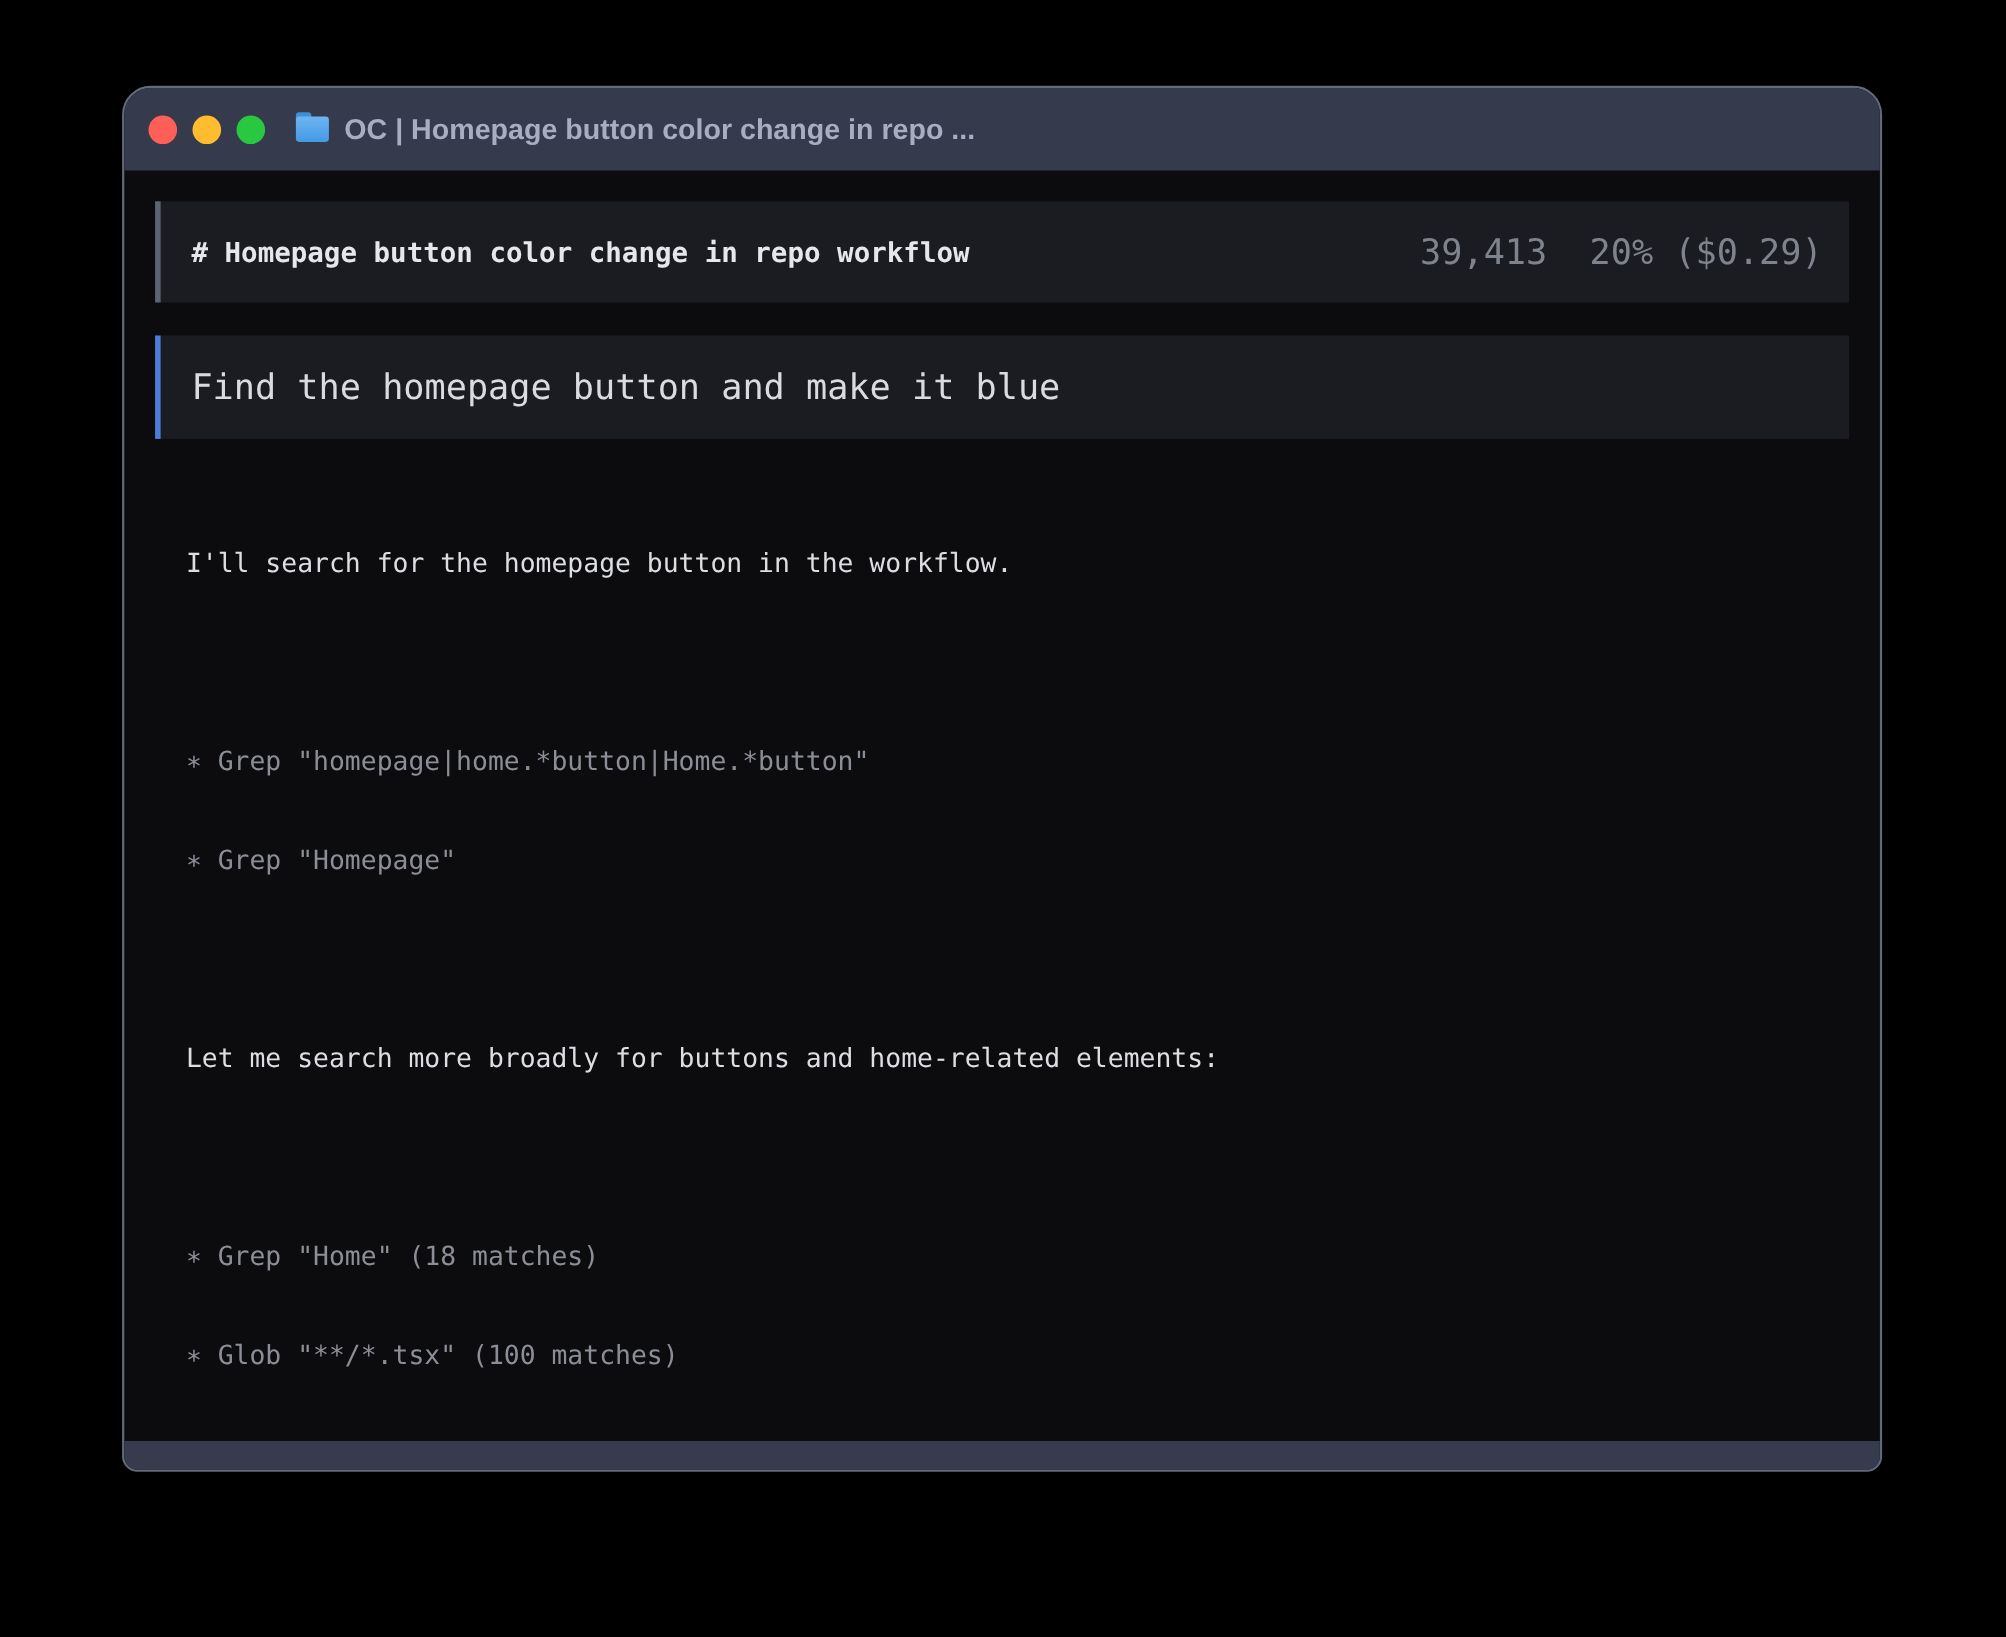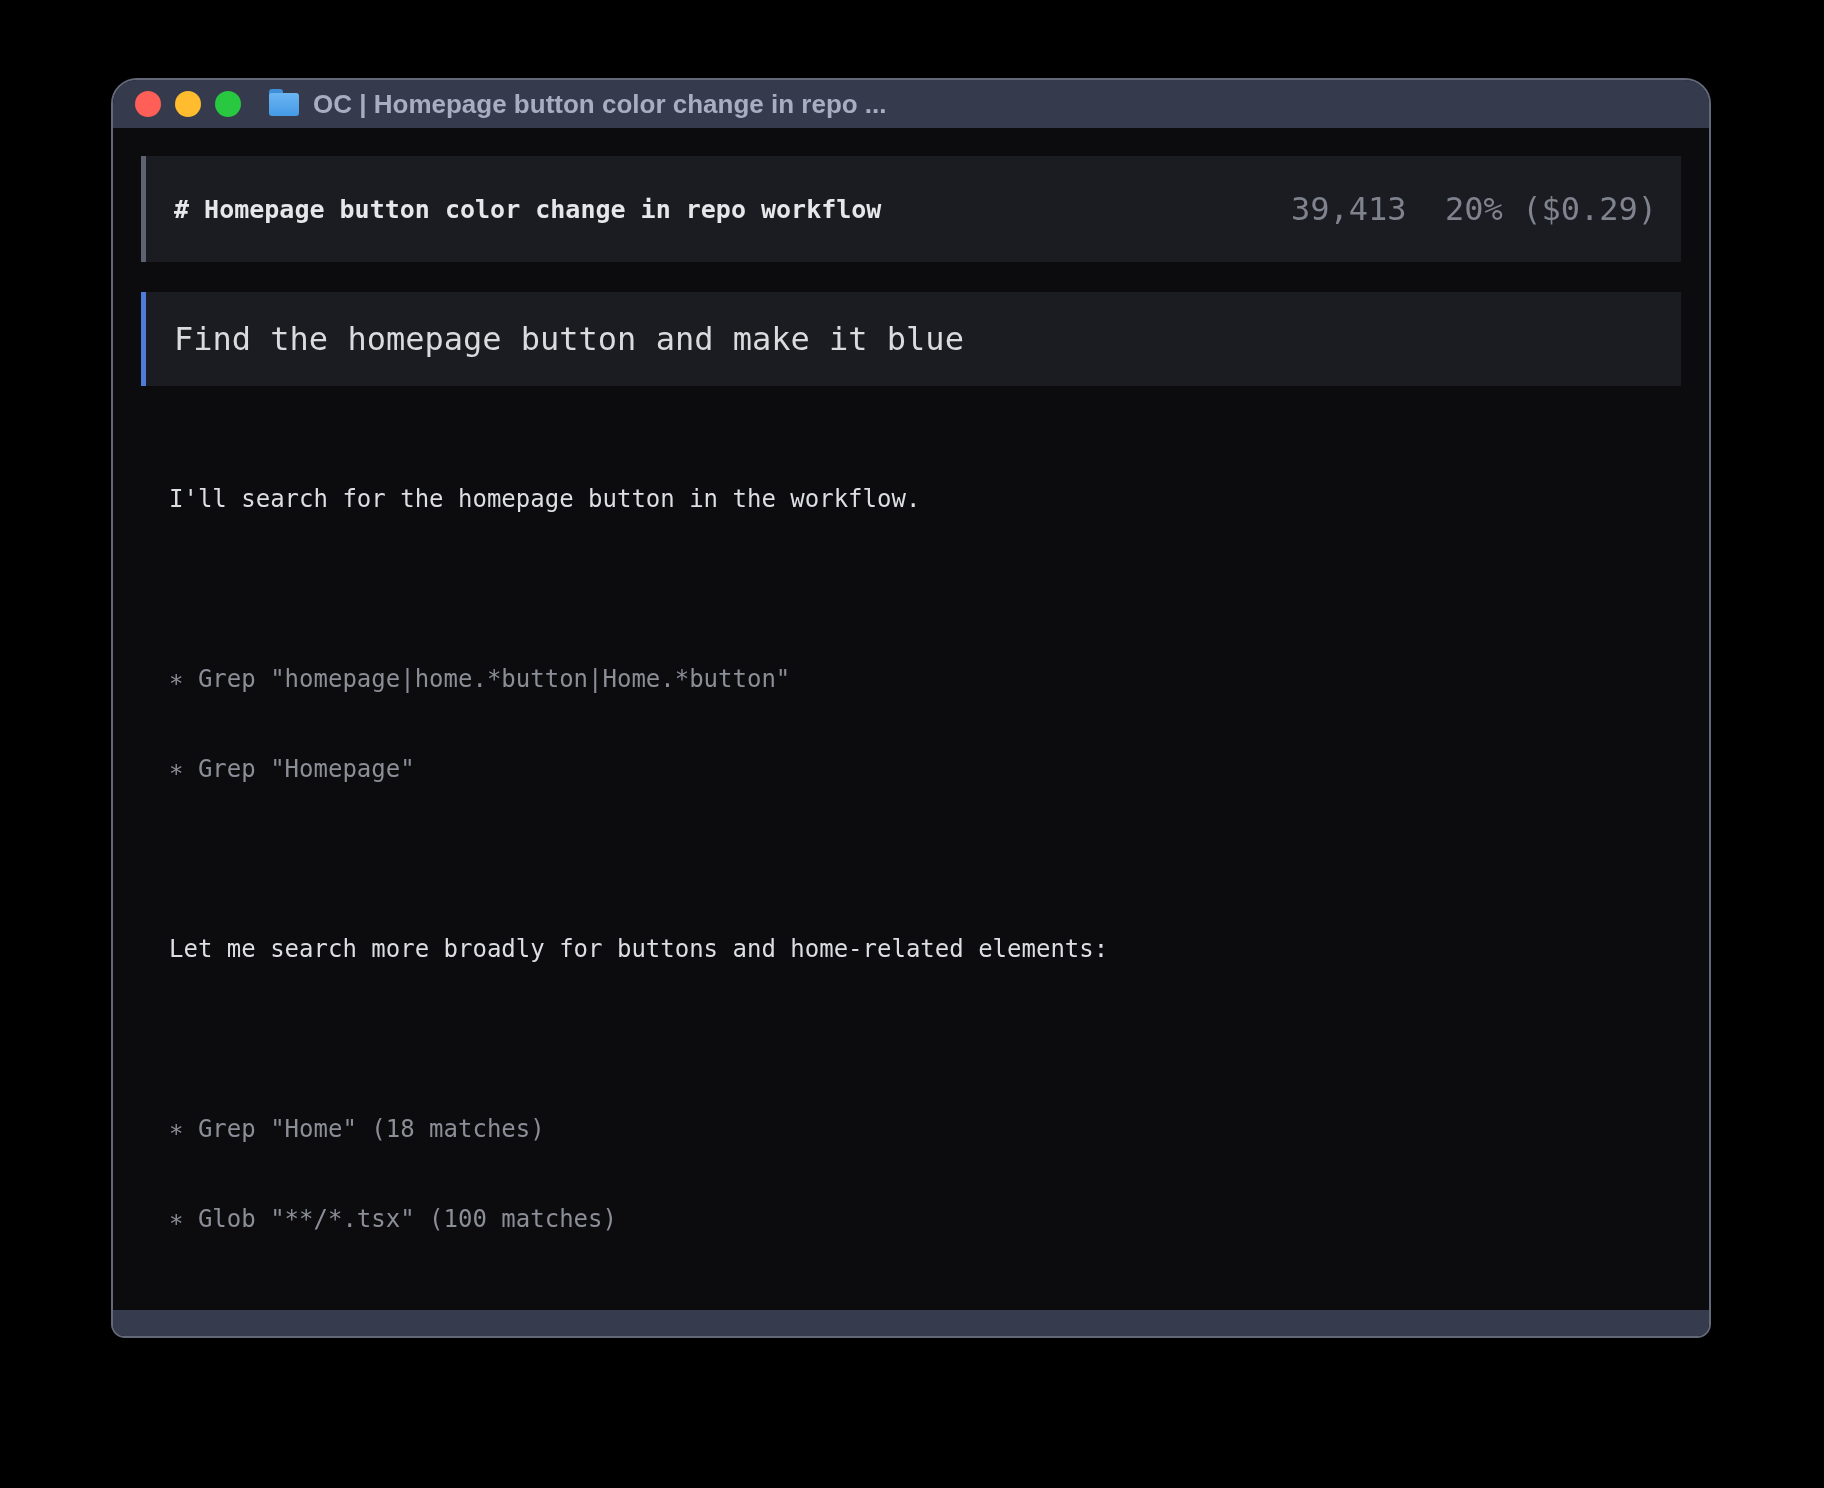--- a/index.html
+++ b/index.html
@@ -13,21 +13,21 @@
   }
   .window {
     position:absolute; left:111px; top:78px;
     width:1600px; height:1260px;
     background:#0c0c0f;
     border:2px solid #646979;
     border-radius:26px 26px 14px 14px;
     overflow:hidden;
   }
   .titlebar {
-    height:48px; background:#353b4d;
+    height:75px; background:#353b4d;
     display:flex; align-items:center;
     padding-left:22px;
   }
   .traffic-lights { display:flex; gap:14px; align-items:center; }
   .light { width:26px; height:26px; border-radius:50%; border:none; padding:0; }
   .light.red    { background:#ff5f57; }
   .light.yellow { background:#febc2e; }
   .light.green  { background:#28c840; }
   .folder-icon { position:relative; width:30px; height:23px; margin-left:28px; flex:none; }
   .folder-icon .tab {
@@ -42,21 +42,21 @@
   .window-title {
     margin-left:14px;
     font-family:"Liberation Sans", sans-serif;
     font-weight:bold; font-size:26px; color:#a8aec1;
     white-space:nowrap;
   }
   .content { padding:28px 28px 0 28px; }
   .box { background:#1b1c21; }
   .header-box {
     border-left:5px solid #5d6370;
-    height:106px;
+    height:92px;
     display:flex; align-items:center;
     padding:0 24px 0 28px;
     font-size:25px;
   }
   .header-title { font-weight:bold; color:#e6e7ea; }
   .header-stats { margin-left:auto; color:#7f838d; font-size:32px; white-space:pre; }
   .user-box {
     margin-top:30px;
     border-left:5px solid #4d7dd8;
     padding:32px 28px;

